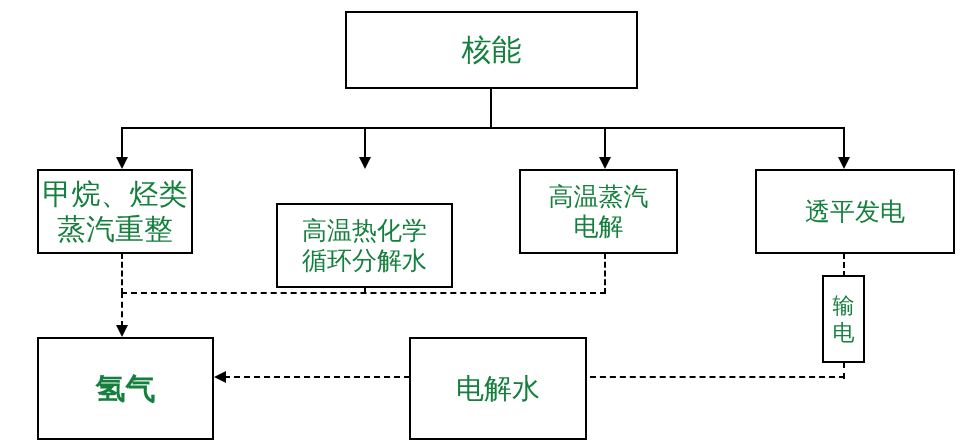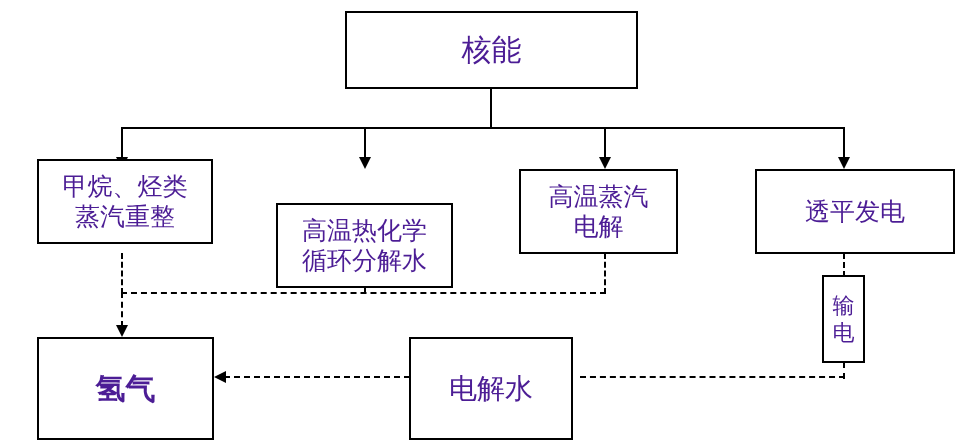--- a/index.html
+++ b/index.html
@@ -17,39 +17,39 @@
   }
   .node {
     position: absolute;
     box-sizing: border-box;
     border: 2px solid #000000;
     background: #ffffff;
     display: flex;
     align-items: center;
     justify-content: center;
     text-align: center;
-    color: #4c1d95;
+    color: #15803d;
     line-height: 1.18;
     z-index: 3;
   }
   .node .label {
     display: block;
     white-space: pre-line;
   }
 
   
   #node-nuclear      { left: 345px; top: 11px;  width: 293px; height: 78px;  font-size: 30px; }
-  #node-reforming    { left: 37px;  top: 159px; width: 176px; height: 85px;  font-size: 25px; }
+  #node-reforming    { left: 37px;  top: 169px; width: 156px; height: 85px;  font-size: 29px; }
   #node-thermochem   { left: 276px; top: 169px; width: 177px; height: 85px;  font-size: 25px; margin-top: 34px; }
   #node-electrolysis-steam { left: 519px; top: 169px; width: 159px; height: 85px; font-size: 25px; align-items: center; }
   #node-turbine      { left: 755px; top: 169px; width: 200px; height: 85px;  font-size: 25px; }
   #node-transmission { left: 822px; top: 275px; width: 43px;  height: 88px;  font-size: 22px; }
   #node-transmission .label { line-height: 1.25; }
   #node-hydrogen     { left: 37px;  top: 337px; width: 177px; height: 103px; font-size: 30px; font-weight: bold; }
-  #node-water-electrolysis { left: 409px; top: 337px; width: 164px; height: 103px; font-size: 28px; }
+  #node-water-electrolysis { left: 409px; top: 337px; width: 178px; height: 103px; font-size: 28px; }
 
   
   .edge {
     position: absolute;
     z-index: 1;
   }
   .v-solid {
     width: 0;
     border-left: 2px solid #000000;
   }

